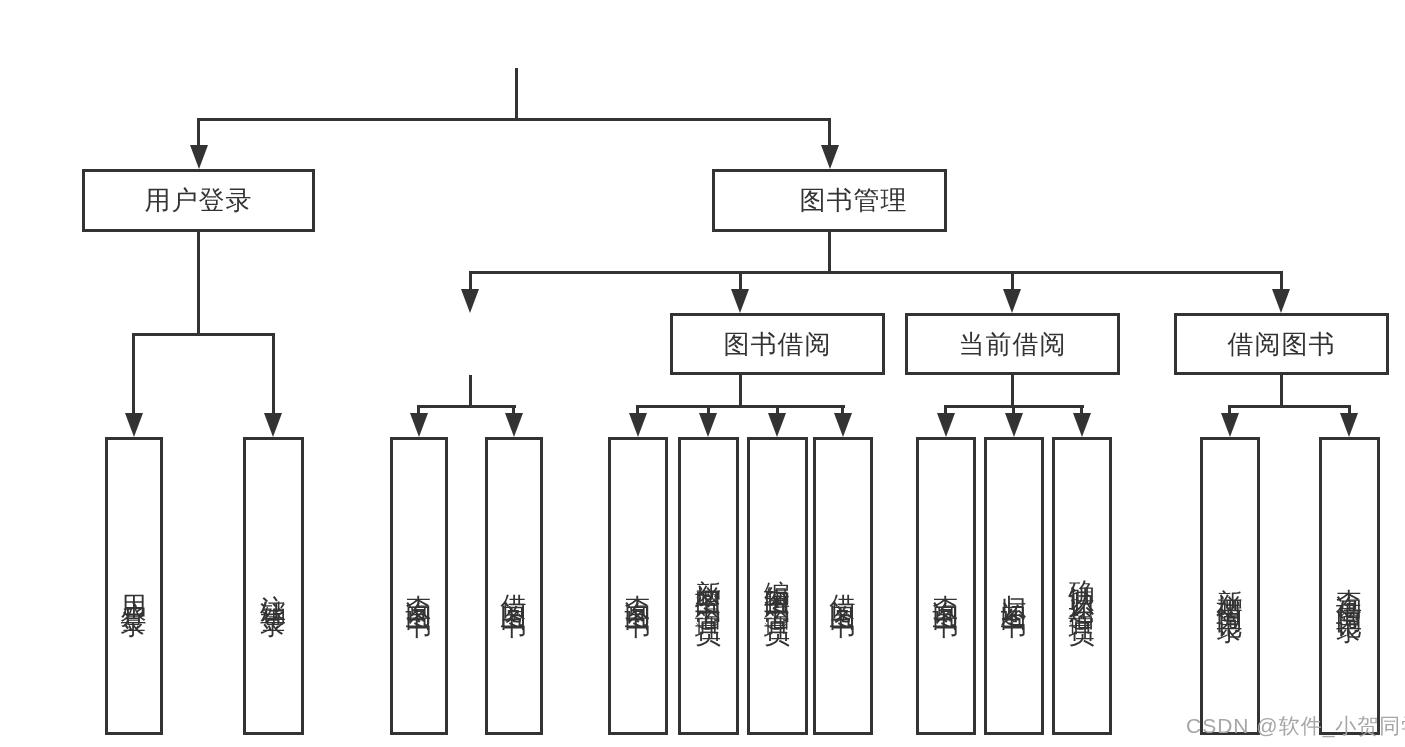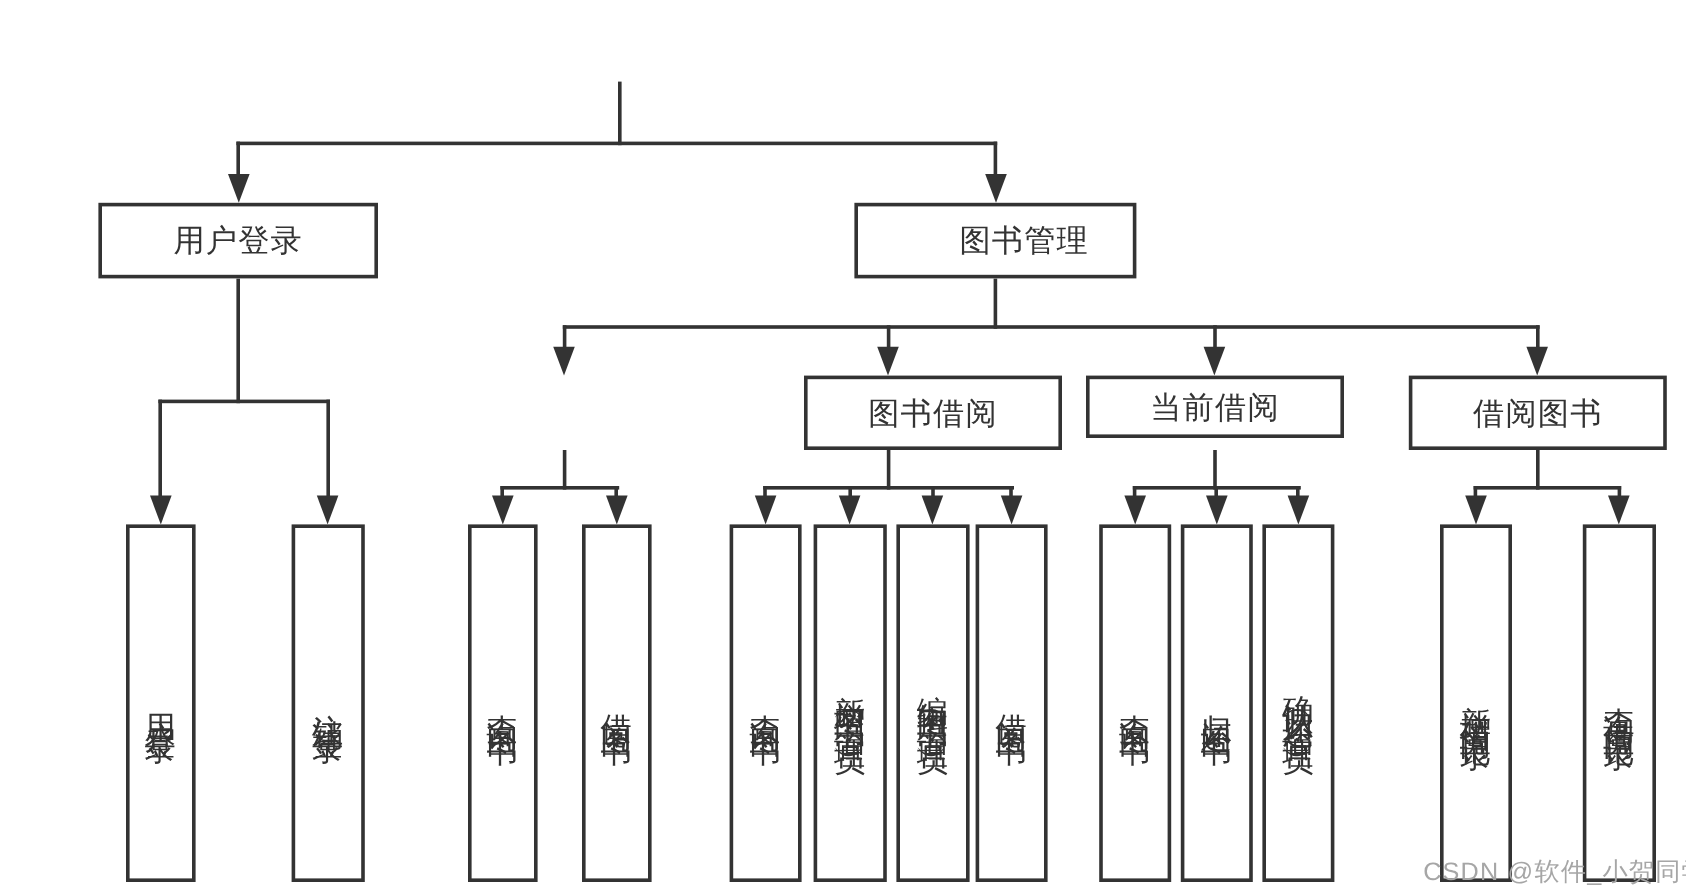--- a/index.html
+++ b/index.html
@@ -118,21 +118,21 @@
   <div class="vl" style="left:1228px; top:405px; height:14px;"></div>
   <div class="vl" style="left:1348px; top:405px; height:14px;"></div>
   <div class="arrow" style="left:1221px; top:413px;"></div>
   <div class="arrow" style="left:1340px; top:413px;"></div>
 
 
   <div class="box" style="left:82px; top:169px; width:233px; height:63px;">用户登录</div>
   <div class="box" style="left:712px; top:169px; width:235px; height:63px;padding-left:48px;">图书管理</div>
 
   <div class="box" style="left:633px; top:313px; width:215px; height:62px;margin-left:37px;">图书借阅</div>
-  <div class="box" style="left:905px; top:313px; width:215px; height:52px;">当前借阅</div>
+  <div class="box" style="left:905px; top:313px; width:215px; height:62px;">当前借阅</div>
   <div class="box" style="left:1174px; top:313px; width:215px; height:62px;">借阅图书</div>
 
   <div class="box vtext" style="left:105px; top:437px; width:58px; height:298px;">用户登录</div>
   <div class="box vtext" style="left:243px; top:437px; width:61px; height:298px;">注销登录</div>
 
   <div class="box vtext" style="left:390px; top:437px; width:58px; height:298px;">查询图书</div>
   <div class="box vtext" style="left:485px; top:437px; width:58px; height:298px;">借阅图书</div>
 
   <div class="box vtext" style="left:608px; top:437px; width:60px; height:298px;">查询图书</div>
   <div class="box vtext" style="left:678px; top:437px; width:61px; height:298px;">新增图书（管理员）</div>

